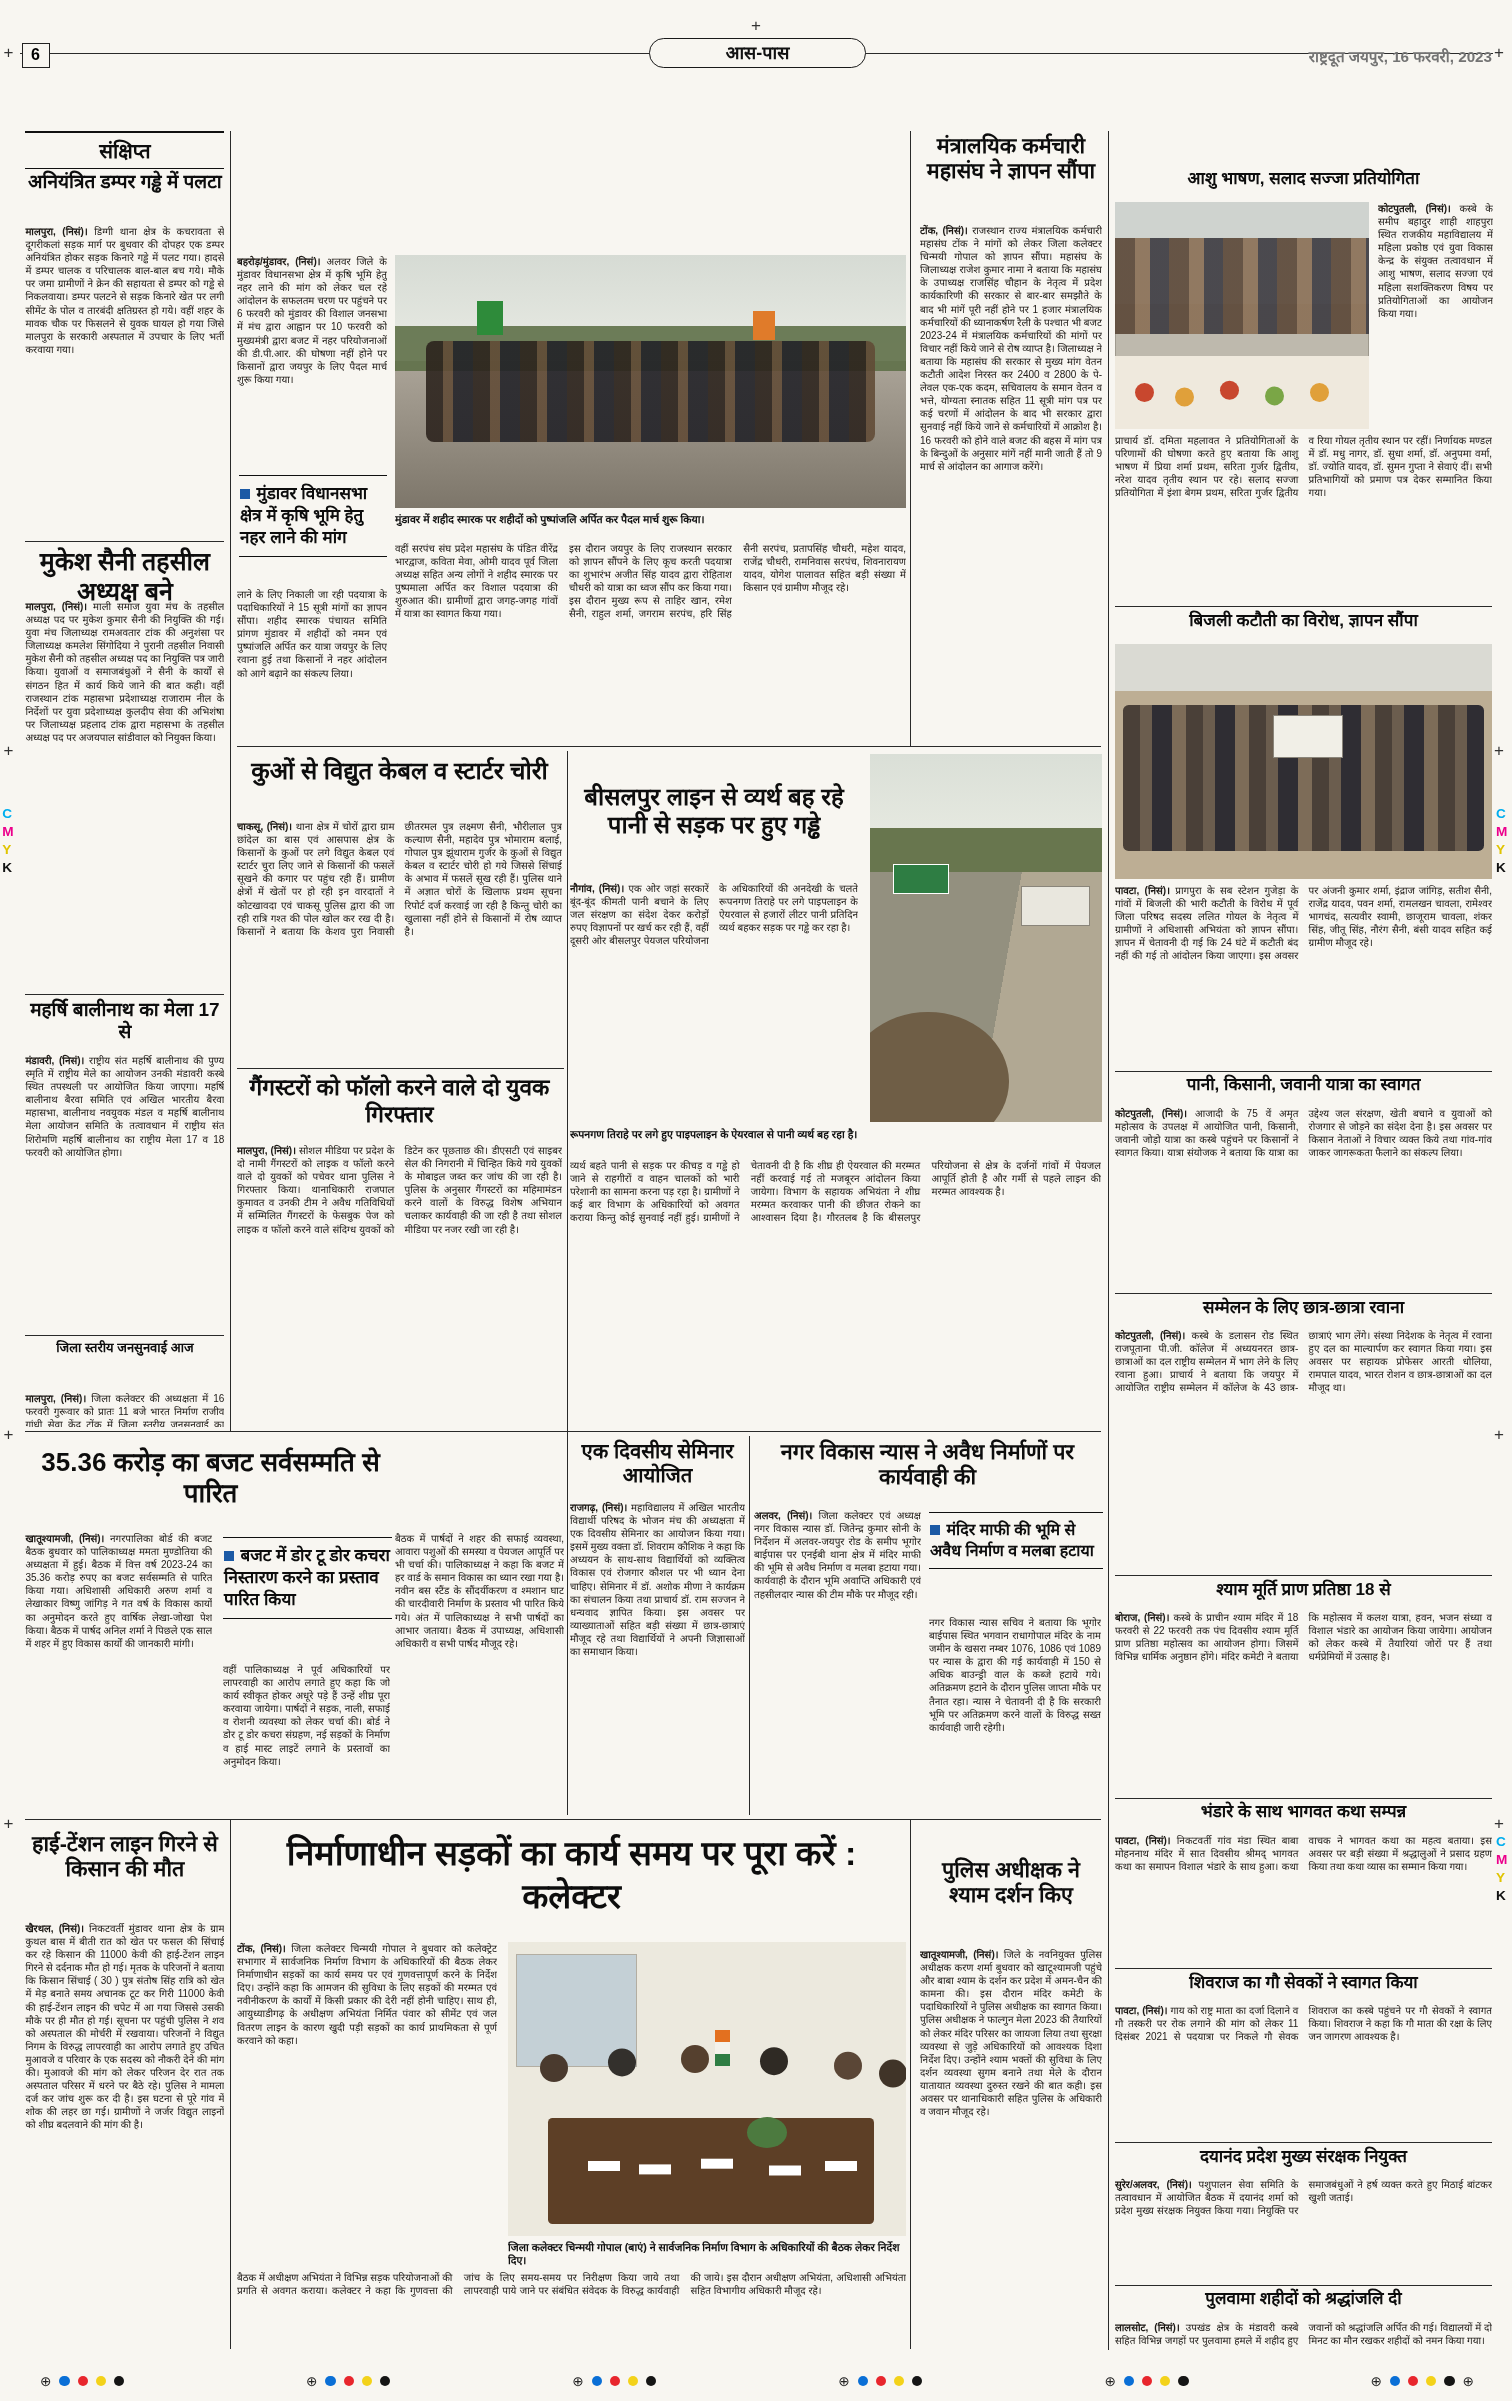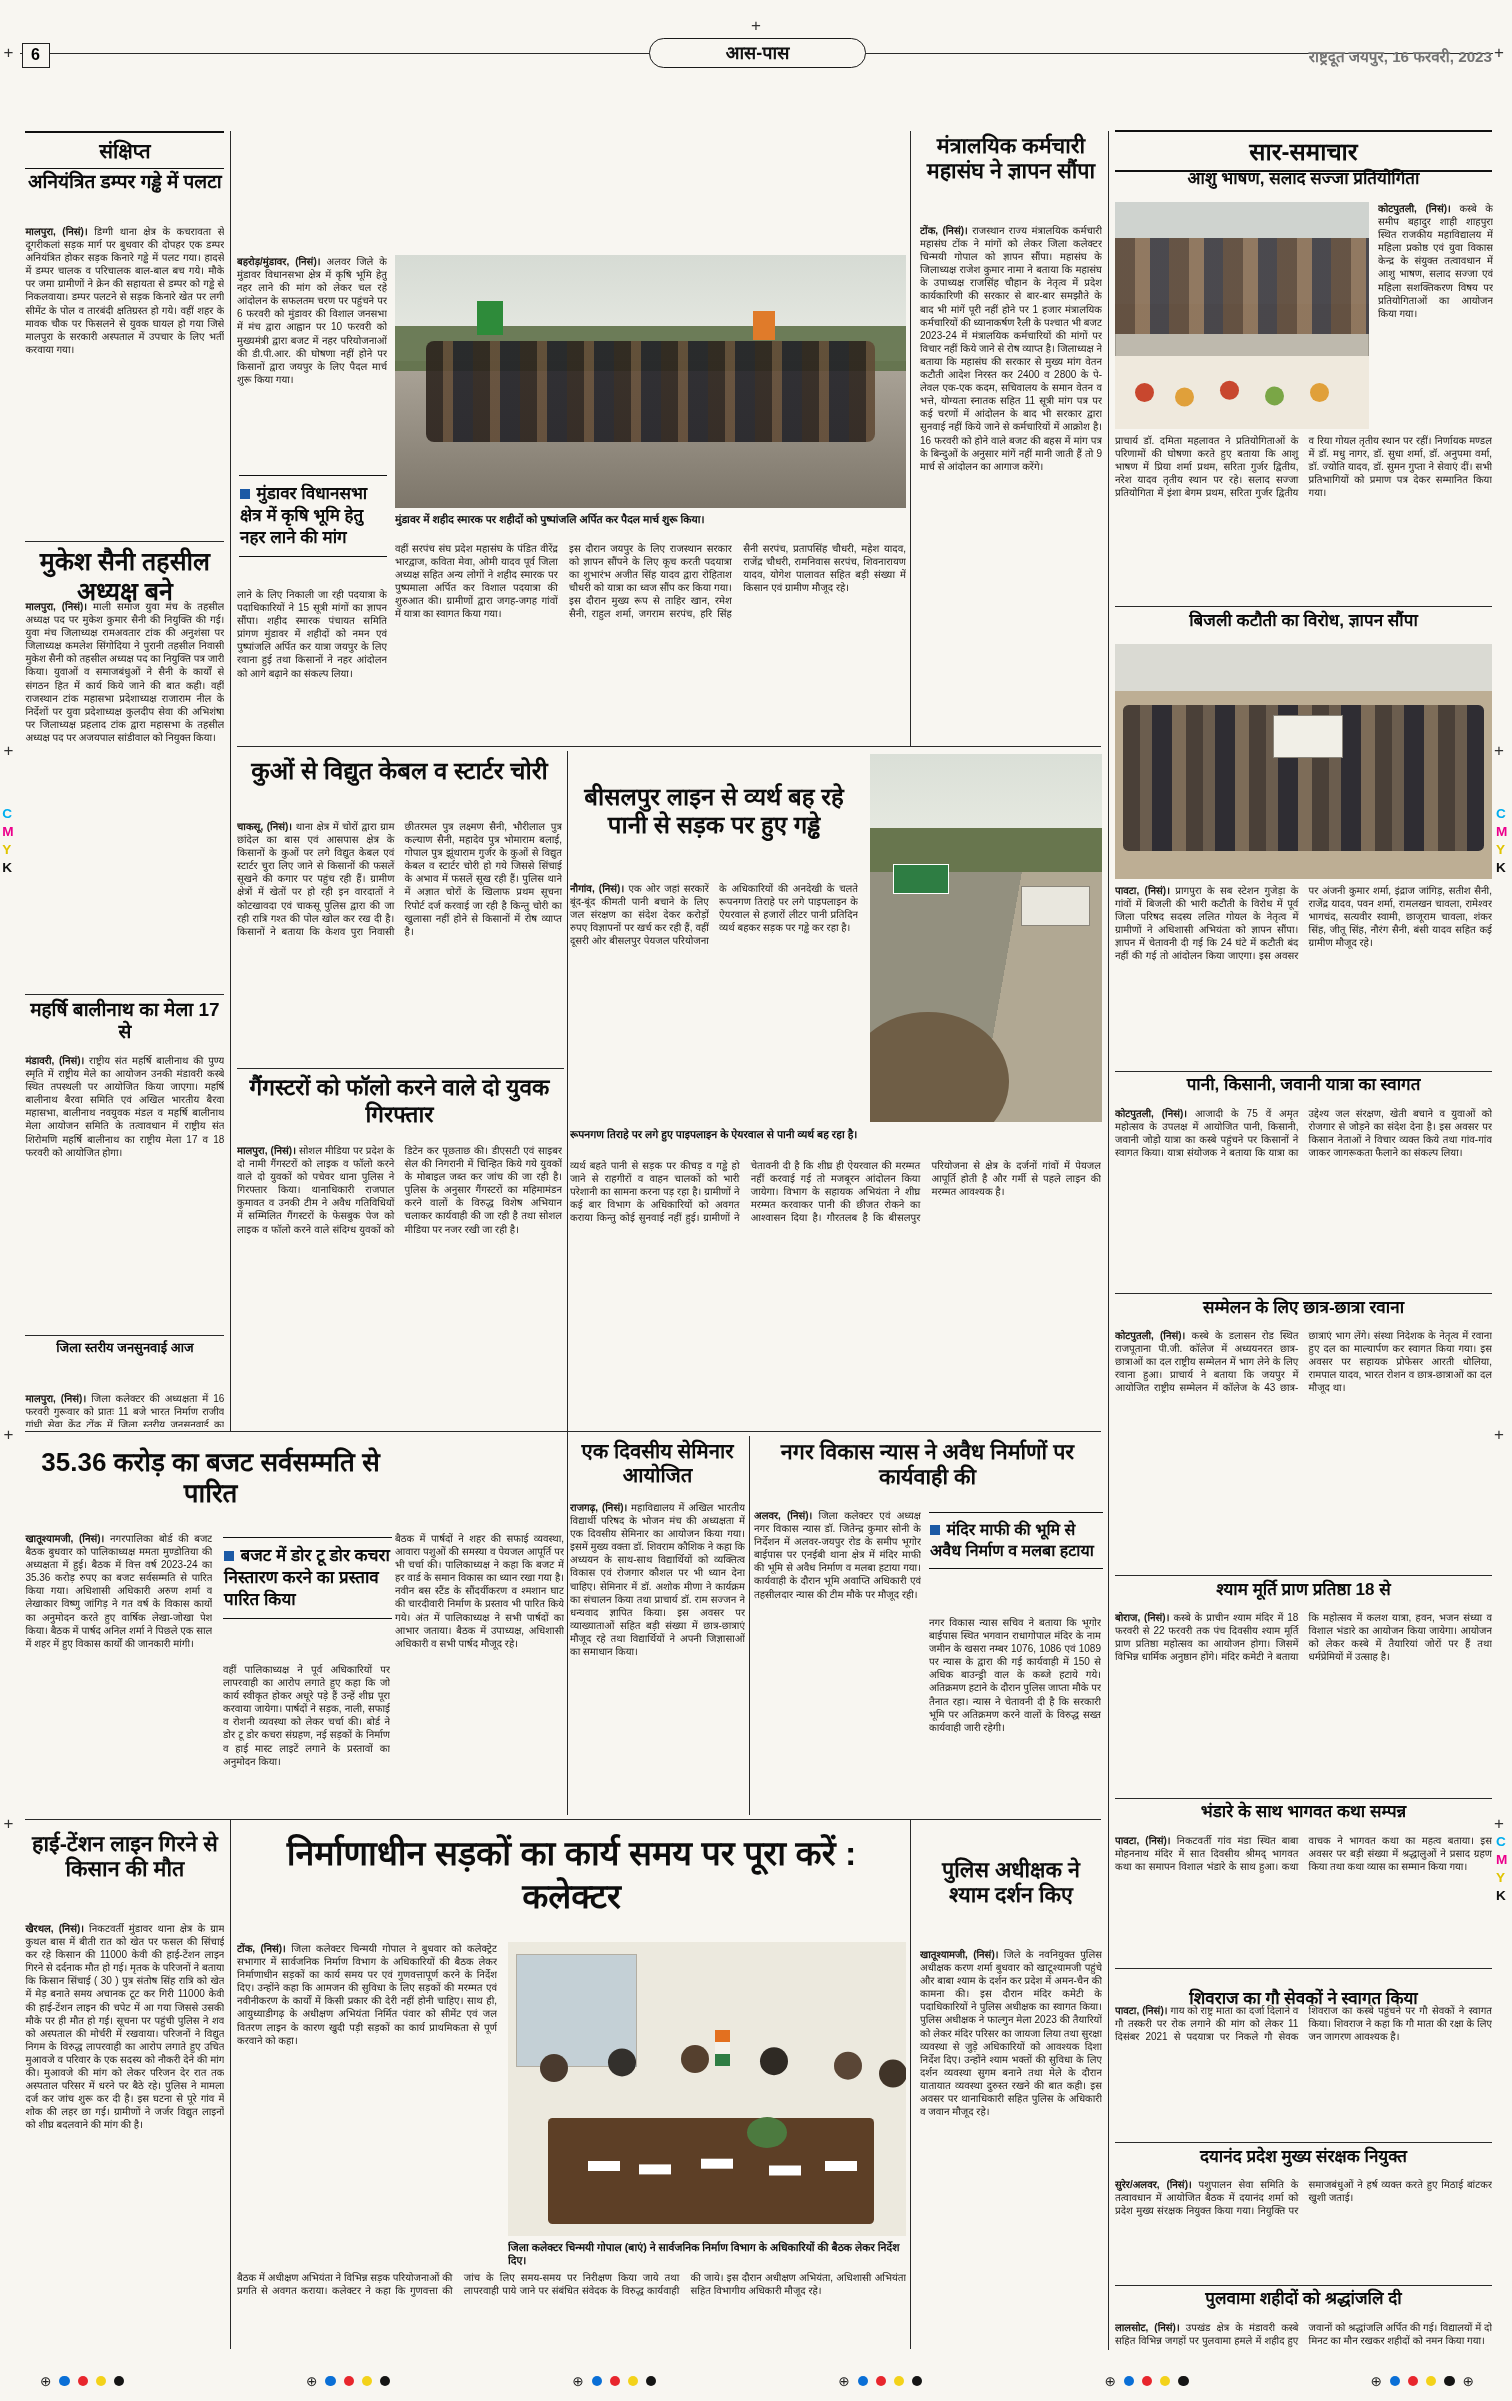--- a/index.html
+++ b/index.html
@@ -186,21 +186,20 @@
   <div class="cap" style="left:508px;top:2241px;width:398px;height:26px;">जिला कलेक्टर चिन्मयी गोपाल (बाएं) ने सार्वजनिक निर्माण विभाग के अधिकारियों की बैठक लेकर निर्देश दिए।</div>
   <div class="b c3" style="left:237px;top:2271px;width:669px;height:77px;">
     <p><span>बैठक में अधीक्षण अभियंता ने विभिन्न सड़क परियोजनाओं की प्रगति से अवगत कराया। कलेक्टर ने कहा कि गुणवत्ता की जांच के लिए समय-समय पर निरीक्षण किया जाये तथा लापरवाही पाये जाने पर संबंधित संवेदक के विरुद्ध कार्यवाही की जाये। इस दौरान अधीक्षण अभियंता, अधिशासी अभियंता सहित विभागीय अधिकारी मौजूद रहे।</span></p>
   </div>
 
   <div class="h" style="left:920px;top:1858px;width:182px;font-size:21.5px;">पुलिस अधीक्षक ने श्याम दर्शन किए</div>
   <div class="b" style="left:920px;top:1948px;width:182px;height:399px;">
     <p><b>खातूश्यामजी, (निसं)।</b> <span>जिले के नवनियुक्त पुलिस अधीक्षक करण शर्मा बुधवार को खाटूश्यामजी पहुंचे और बाबा श्याम के दर्शन कर प्रदेश में अमन-चैन की कामना की। इस दौरान मंदिर कमेटी के पदाधिकारियों ने पुलिस अधीक्षक का स्वागत किया। पुलिस अधीक्षक ने फाल्गुन मेला 2023 की तैयारियों को लेकर मंदिर परिसर का जायजा लिया तथा सुरक्षा व्यवस्था से जुड़े अधिकारियों को आवश्यक दिशा निर्देश दिए। उन्होंने श्याम भक्तों की सुविधा के लिए दर्शन व्यवस्था सुगम बनाने तथा मेले के दौरान यातायात व्यवस्था दुरुस्त रखने की बात कही। इस अवसर पर थानाधिकारी सहित पुलिस के अधिकारी व जवान मौजूद रहे।</span></p>
   </div>
 
-  <div class="saar-title">सार-समाचार</div>
 
   <div class="h" style="left:1115px;top:169px;width:377px;font-size:17px;">आशु भाषण, सलाद सज्जा प्रतियोगिता</div>
   <div class="photo" style="left:1115px;top:202px;width:254px;height:227px;">
     <div class="ph" style="left:0;top:0;width:100%;height:45%;background:#cfd3cf;"></div>
     <div class="ph" style="left:0;top:16%;width:100%;height:42%;background:repeating-linear-gradient(90deg,#5a4636 0 20.3px,#8a6f55 20.3px 35px,#3c3a40 35px 54px);opacity:.9;"></div>
     <div class="ph" style="left:0;bottom:0;width:100%;height:32%;background:#efe9dd;"></div>
     <div class="ph" style="left:8%;bottom:12%;width:19px;height:19px;border-radius:50%;background:#c8472e;box-shadow:40px 4.5px 0 #e0a03a,85px -2.3px 0 #c8472e,130px 3.4px 0 #7aa646,175px 0 0 #e0a03a;"></div>
   </div>
   <div class="b" style="left:1378px;top:202px;width:115px;height:227px;">
     <p><b>कोटपुतली, (निसं)।</b> <span>कस्बे के समीप बहादुर शाही शाहपुरा स्थित राजकीय महाविद्यालय में महिला प्रकोष्ठ एवं युवा विकास केन्द्र के संयुक्त तत्वावधान में आशु भाषण, सलाद सज्जा एवं महिला सशक्तिकरण विषय पर प्रतियोगिताओं का आयोजन किया गया।</span></p>
@@ -239,21 +238,21 @@
     <p><b>बोराज, (निसं)।</b> <span>कस्बे के प्राचीन श्याम मंदिर में 18 फरवरी से 22 फरवरी तक पंच दिवसीय श्याम मूर्ति प्राण प्रतिष्ठा महोत्सव का आयोजन होगा। जिसमें विभिन्न धार्मिक अनुष्ठान होंगे। मंदिर कमेटी ने बताया कि महोत्सव में कलश यात्रा, हवन, भजन संध्या व विशाल भंडारे का आयोजन किया जायेगा। आयोजन को लेकर कस्बे में तैयारियां जोरों पर हैं तथा धर्मप्रेमियों में उत्साह है।</span></p>
   </div>
 
   <div class="hrule" style="left:1115px;top:1798px;width:377px;"></div>
   <div class="h" style="left:1115px;top:1802px;width:377px;font-size:17px;">भंडारे के साथ भागवत कथा सम्पन्न</div>
   <div class="b c2" style="left:1115px;top:1834px;width:377px;height:131px;">
     <p><b>पावटा, (निसं)।</b> <span>निकटवर्ती गांव मंडा स्थित बाबा मोहननाथ मंदिर में सात दिवसीय श्रीमद् भागवत कथा का समापन विशाल भंडारे के साथ हुआ। कथा वाचक ने भागवत कथा का महत्व बताया। इस अवसर पर बड़ी संख्या में श्रद्धालुओं ने प्रसाद ग्रहण किया तथा कथा व्यास का सम्मान किया गया।</span></p>
   </div>
 
   <div class="hrule" style="left:1115px;top:1968px;width:377px;"></div>
-  <div class="h" style="left:1115px;top:1973px;width:377px;font-size:17px;margin-top:16px;">शिवराज का गौ सेवकों ने स्वागत किया</div>
+  <div class="h" style="left:1115px;top:1973px;width:377px;font-size:17px;">शिवराज का गौ सेवकों ने स्वागत किया</div>
   <div class="b c2" style="left:1115px;top:2004px;width:377px;height:134px;">
     <p><b>पावटा, (निसं)।</b> <span>गाय को राष्ट्र माता का दर्जा दिलाने व गौ तस्करी पर रोक लगाने की मांग को लेकर 11 दिसंबर 2021 से पदयात्रा पर निकले गौ सेवक शिवराज का कस्बे पहुंचने पर गौ सेवकों ने स्वागत किया। शिवराज ने कहा कि गौ माता की रक्षा के लिए जन जागरण आवश्यक है।</span></p>
   </div>
 
   <div class="hrule" style="left:1115px;top:2142px;width:377px;"></div>
   <div class="h" style="left:1115px;top:2147px;width:377px;font-size:17px;">दयानंद प्रदेश मुख्य संरक्षक नियुक्त</div>
   <div class="b c2" style="left:1115px;top:2178px;width:377px;height:103px;">
     <p><b>सुरेर/अलवर, (निसं)।</b> <span>पशुपालन सेवा समिति के तत्वावधान में आयोजित बैठक में दयानंद शर्मा को प्रदेश मुख्य संरक्षक नियुक्त किया गया। नियुक्ति पर समाजबंधुओं ने हर्ष व्यक्त करते हुए मिठाई बांटकर खुशी जताई।</span></p>
   </div>
 

